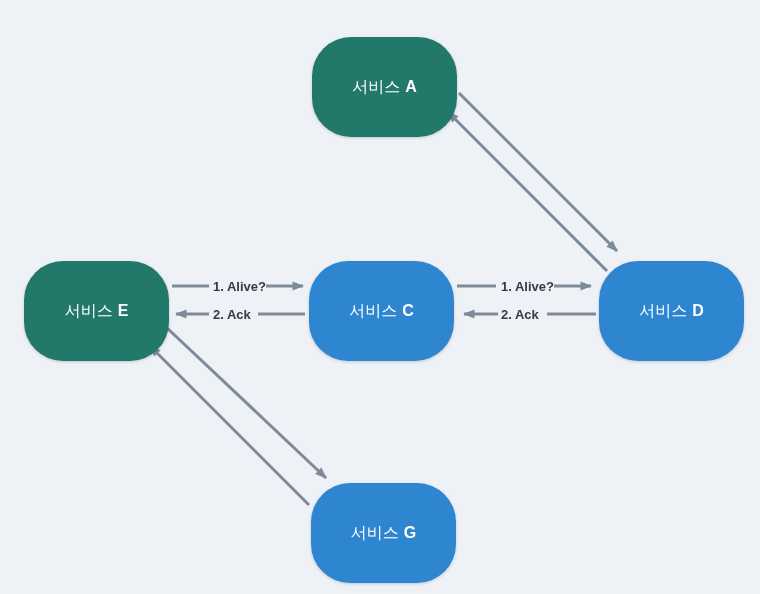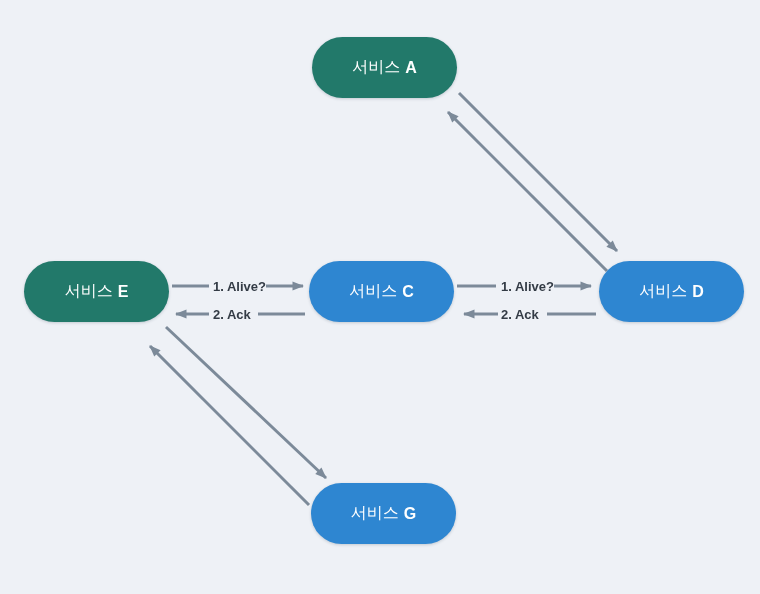--- a/index.html
+++ b/index.html
@@ -31,21 +31,21 @@
     fill:none;
   }
   .edge-label{
     font-family:"Liberation Sans","DejaVu Sans",sans-serif;
     font-size:13px;
     font-weight:600;
     fill:var(--edge_label);
   }
   .node{
     position:absolute;
-    width:145px;height:61px;
+    width:145px;height:100px;
     border-radius:39px;
     display:flex;align-items:center;justify-content:center;
     gap:5px;
     color:var(--node_text);
     font-size:16px;
     box-shadow:0 1px 3px rgba(45,62,80,0.22);
     cursor:default;
   }
   .node.green{background:var(--node_green);}
   .node.blue{background:var(--node_blue);}

